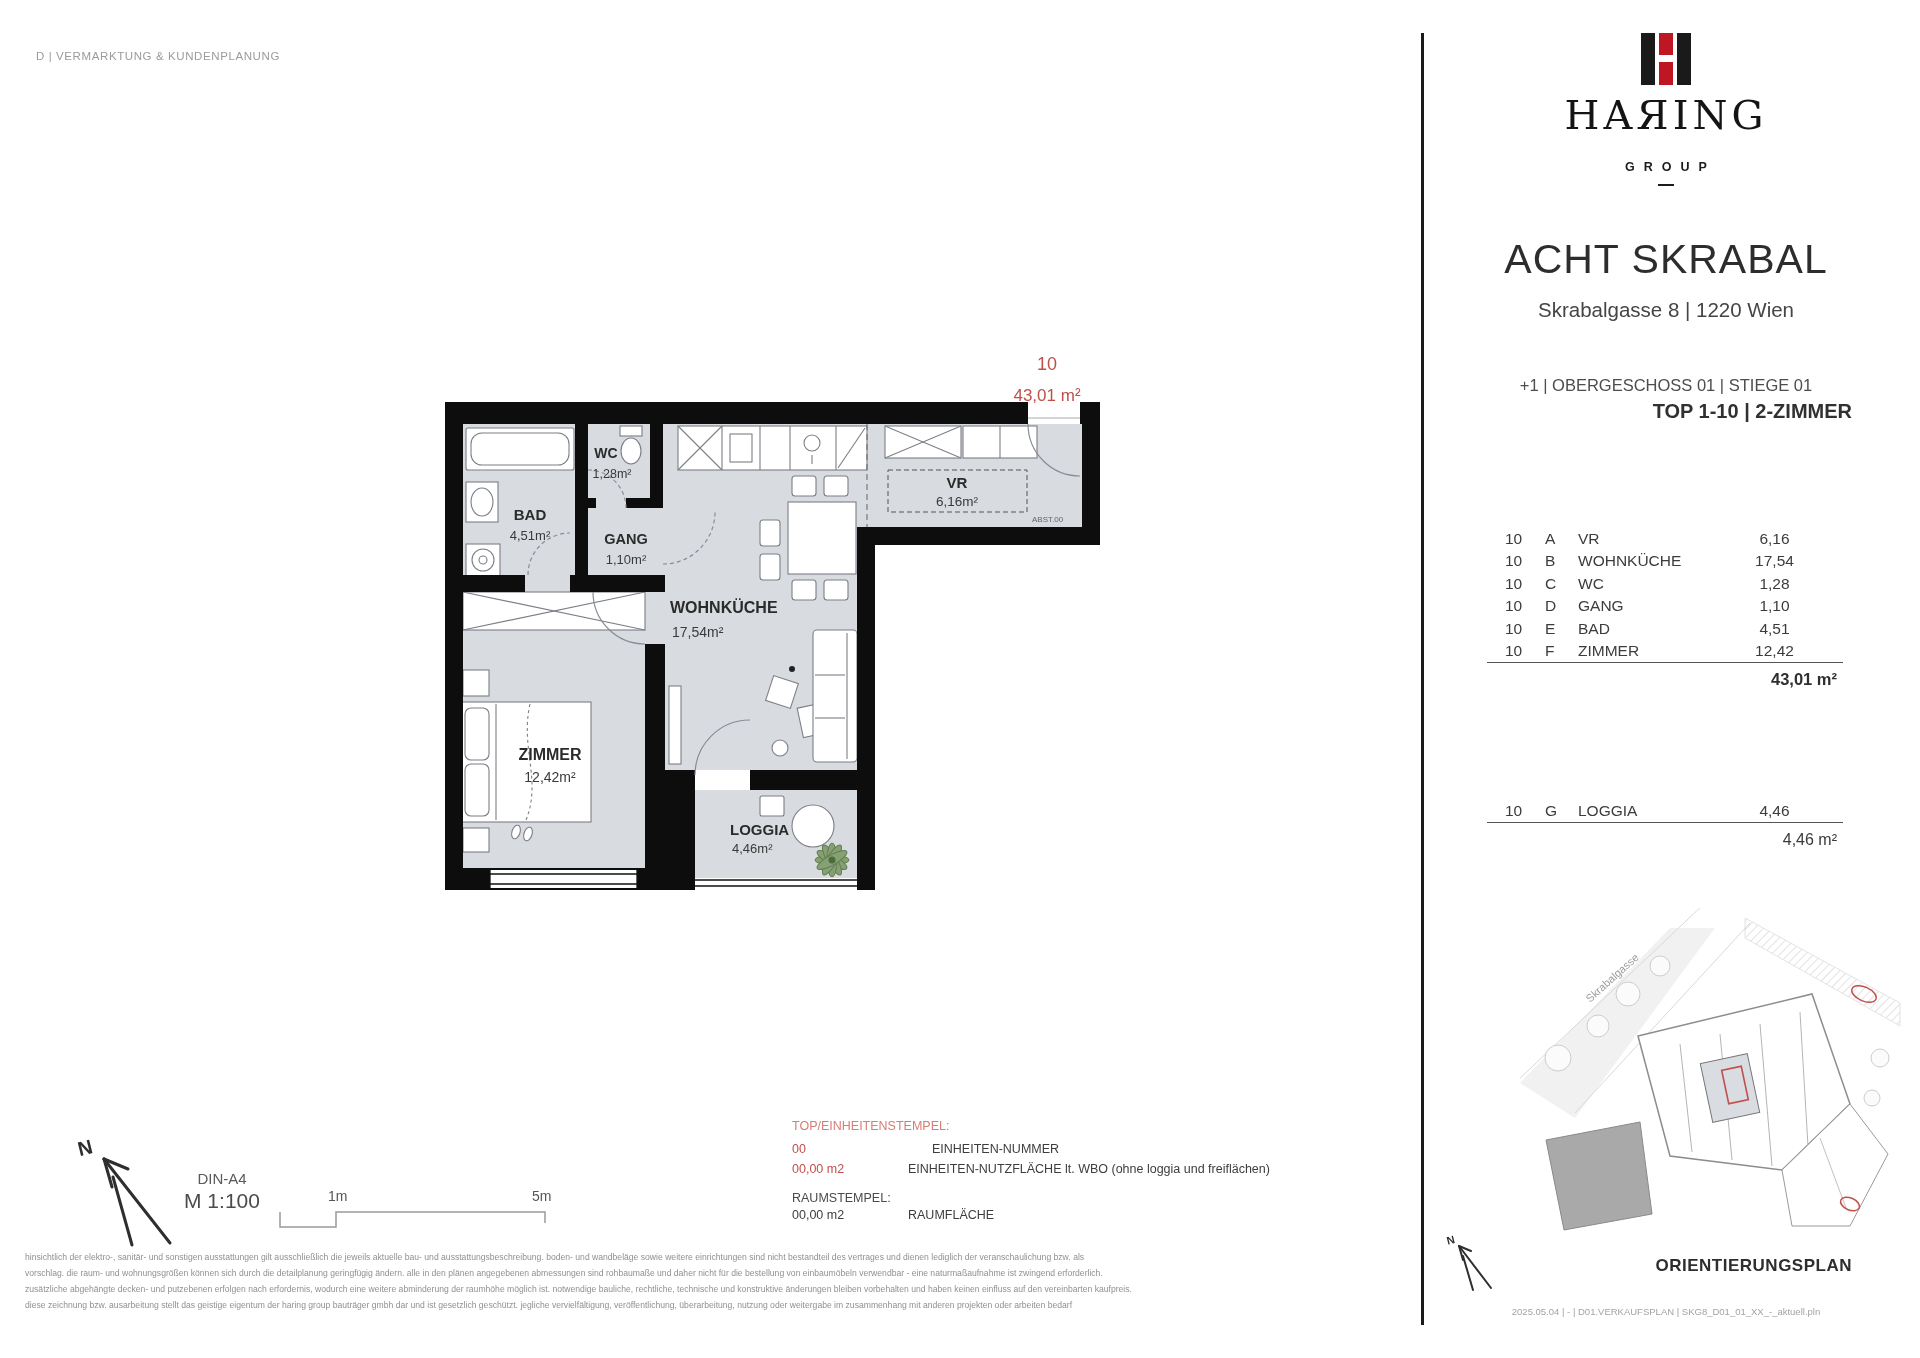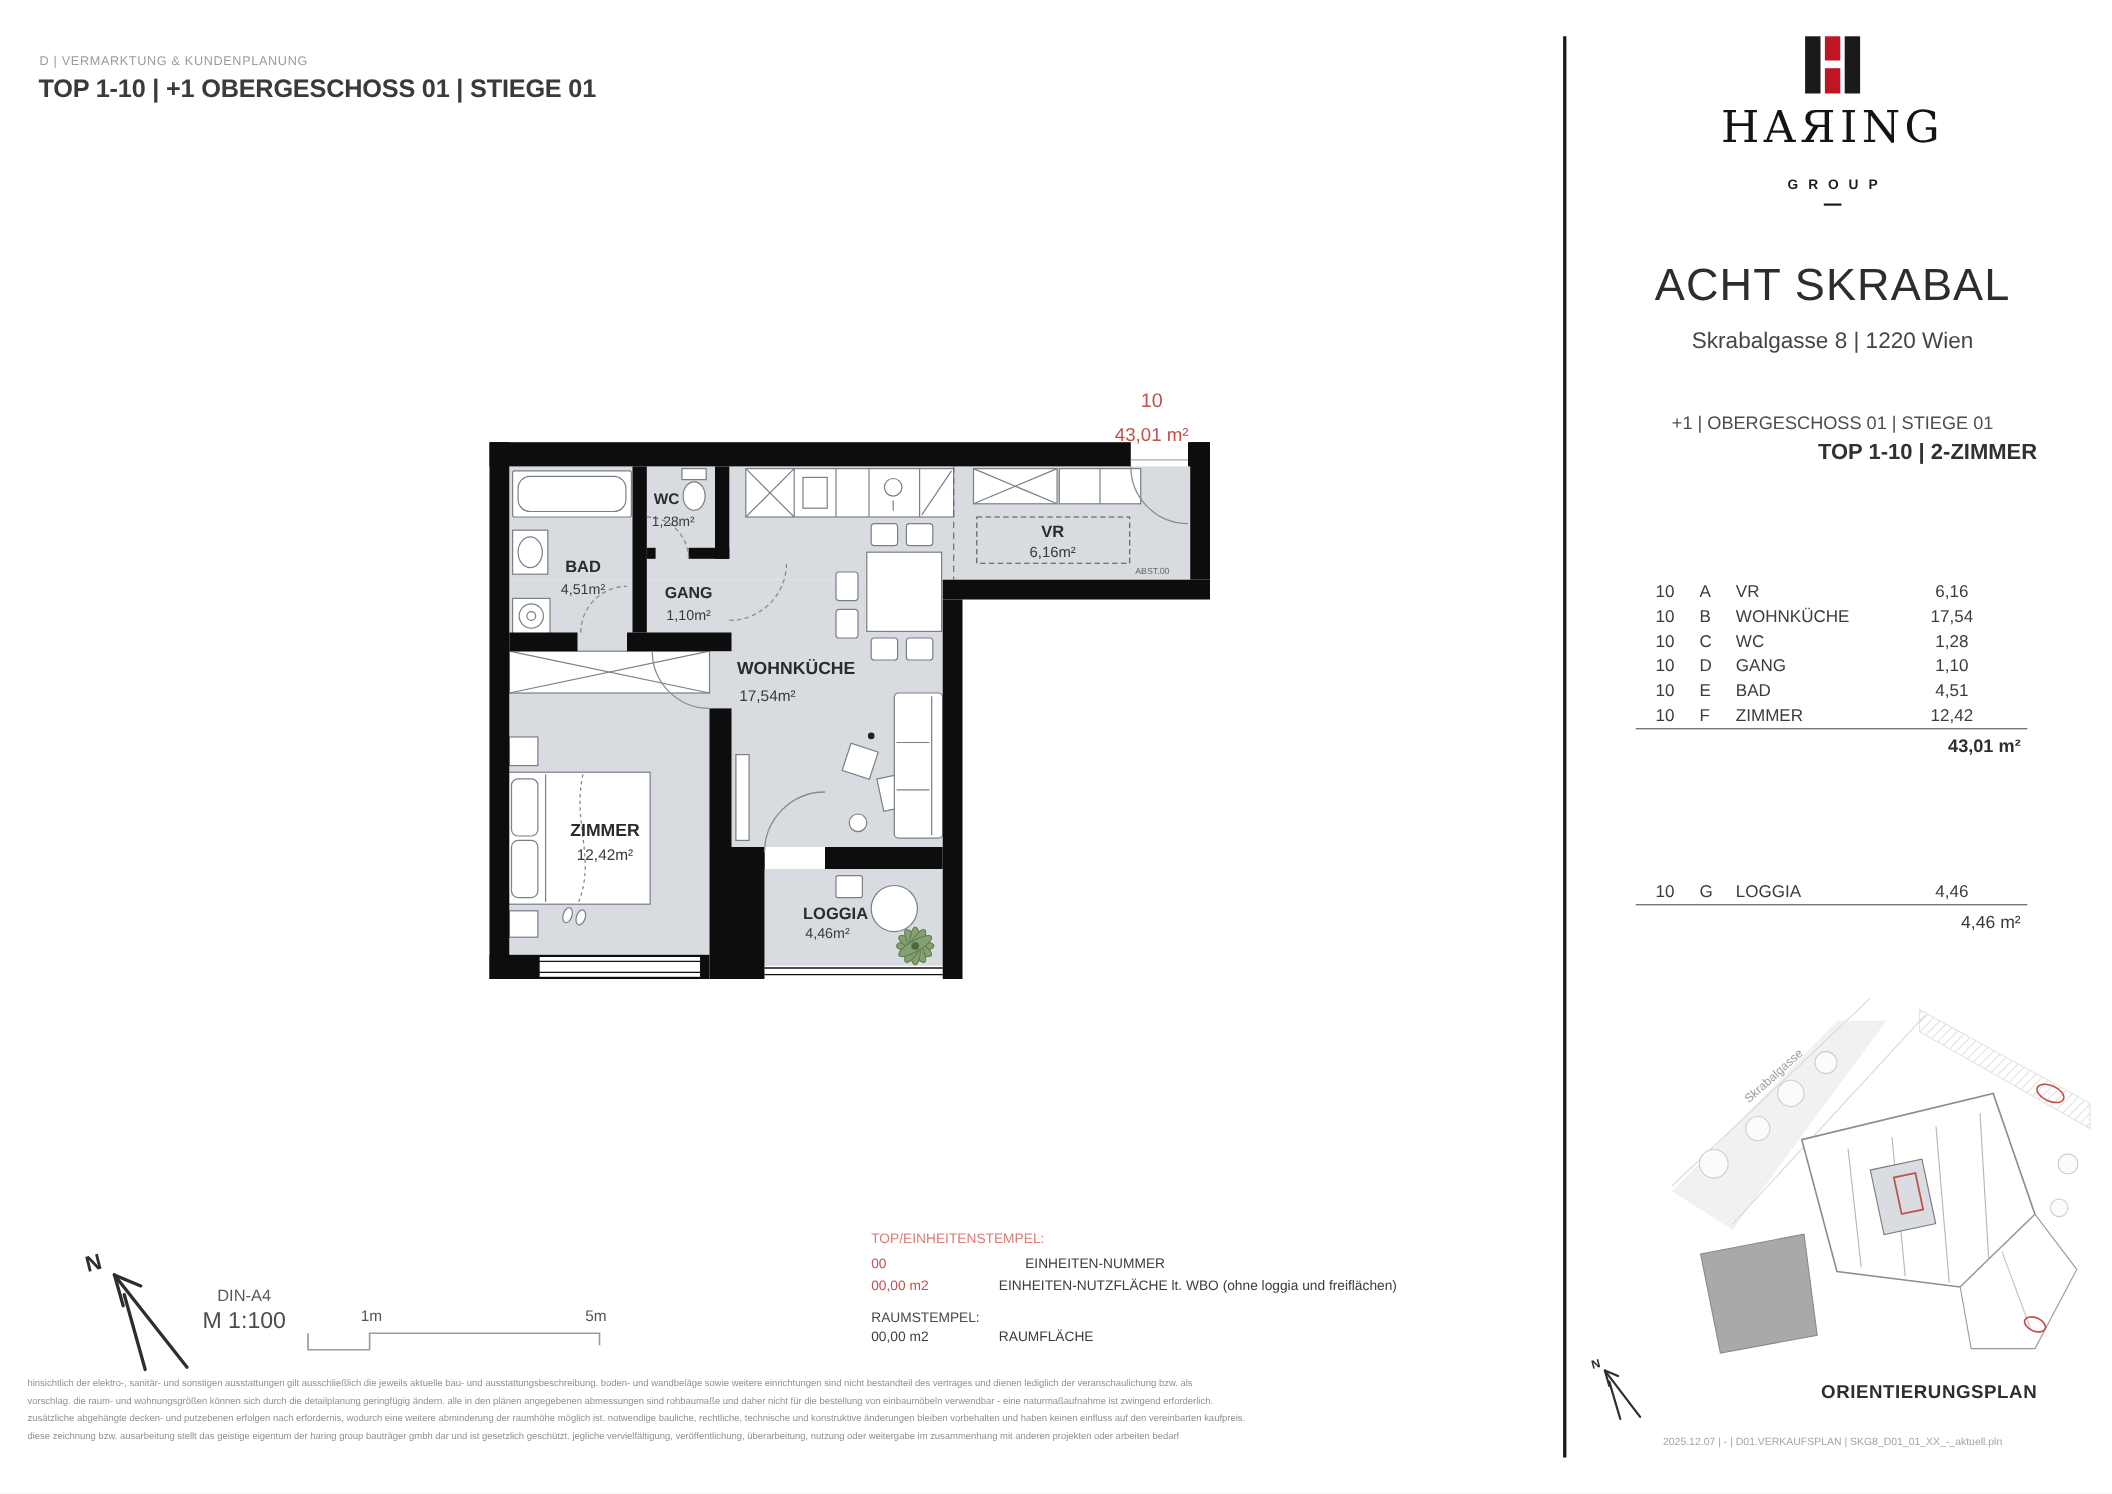--- a/index.html
+++ b/index.html
@@ -60,21 +60,20 @@
                 letter-spacing:.5px;color:#2e2e2e;}
   #fileline{left:1450px;top:1306px;width:432px;text-align:center;font-size:9.5px;color:#a3a3a3;white-space:nowrap;}
   svg text{font-family:"Liberation Sans",sans-serif;}
 </style>
 </head>
 <body>
 
 <div id="page">
 
   <div class="abs" id="dept">D | VERMARKTUNG &amp; KUNDENPLANUNG</div>
-  <div class="abs" id="ptitle">TOP 1-10 | +1 OBERGESCHOSS 01 | STIEGE 01</div>
 
   <div class="abs" id="vdiv"></div>
 
   <div class="abs" id="logo">
     <span class="logomark">
       <span class="bar b1"></span>
       <span class="bar b2">
           <span class="rt" style="background:#be1622"></span>
           <span class="rb" style="background:#be1622"></span>
         </span>
@@ -405,15 +404,15 @@
     <text x="6" y="16" font-size="11" font-weight="bold" fill="#2e2e2e" transform="rotate(-14 9 13)">N</text>
     <g stroke="#2e2e2e" stroke-width="2" stroke-linecap="round" fill="none">
       <line x1="50" y1="60" x2="18" y2="18"></line>
       <line x1="32" y1="62" x2="22" y2="28"></line>
       <line x1="18" y1="18" x2="30" y2="23"></line>
       <line x1="18" y1="18" x2="22" y2="32"></line>
     </g>
   </svg>
 
   <div class="abs" id="orient-title">ORIENTIERUNGSPLAN</div>
-  <div class="abs" id="fileline">2025.12.07 | - | D01.VERKAUFSPLAN | SKG8_D01_01_XX_-_aktuell.pln</div>
+  <div class="abs" id="fileline">2025.05.04 | - | D01.VERKAUFSPLAN | SKG8_D01_01_XX_-_aktuell.pln</div>
 
 </div>
 
 </body></html>

